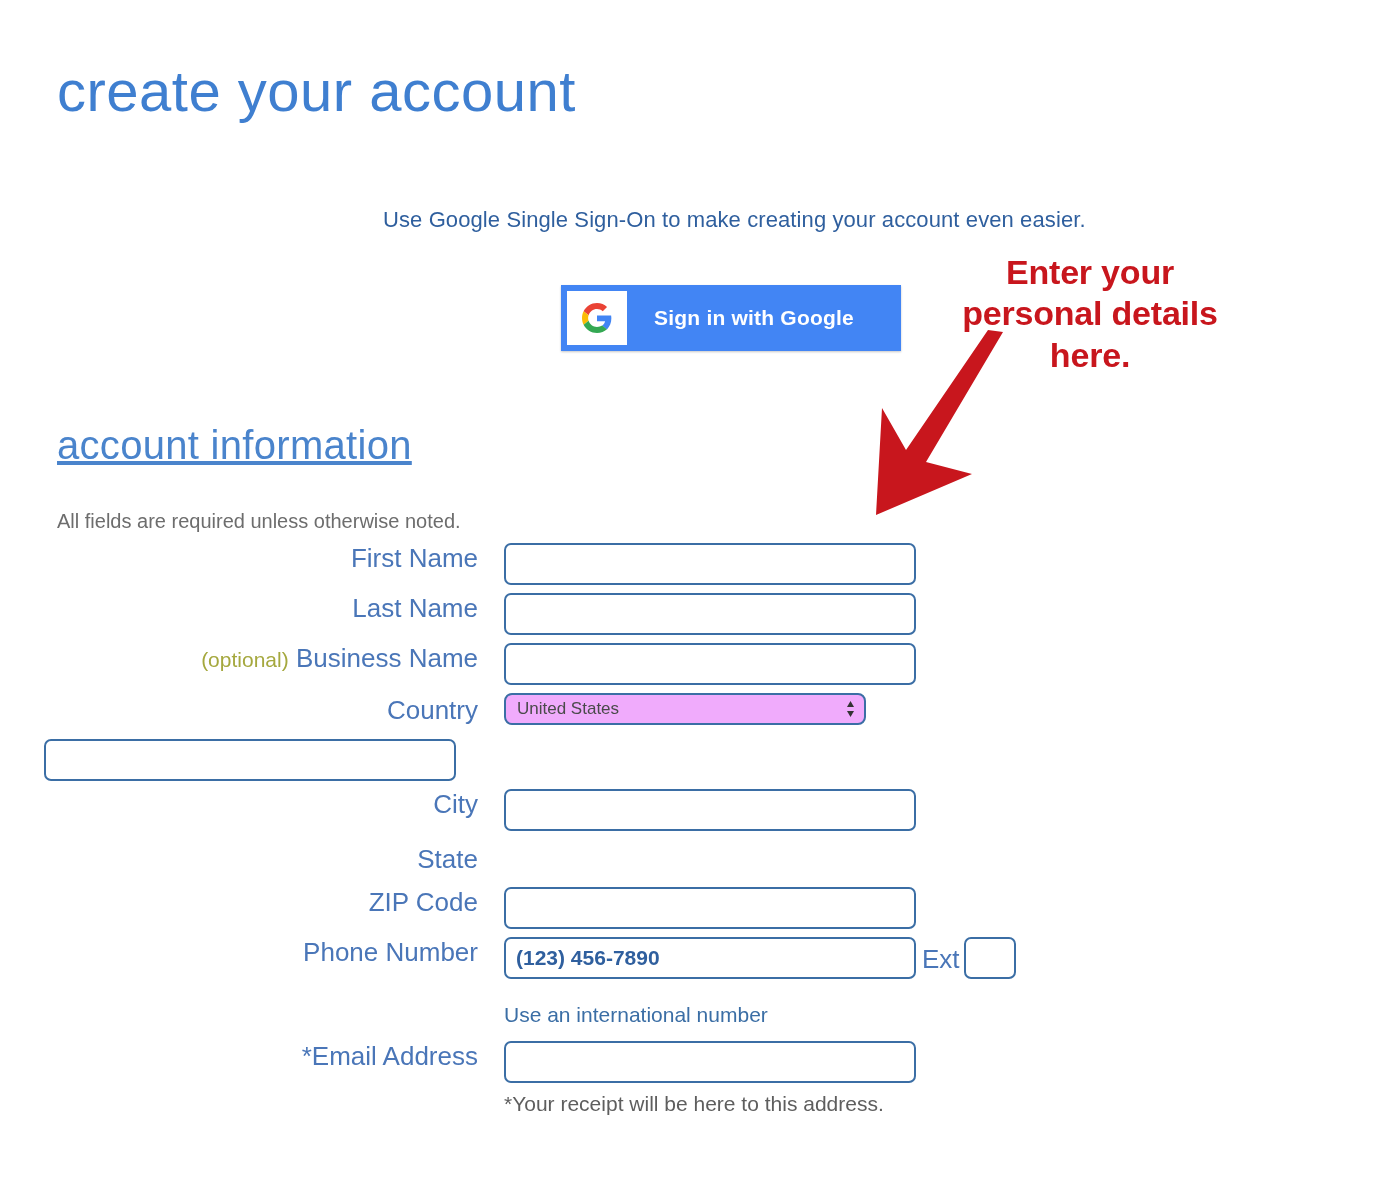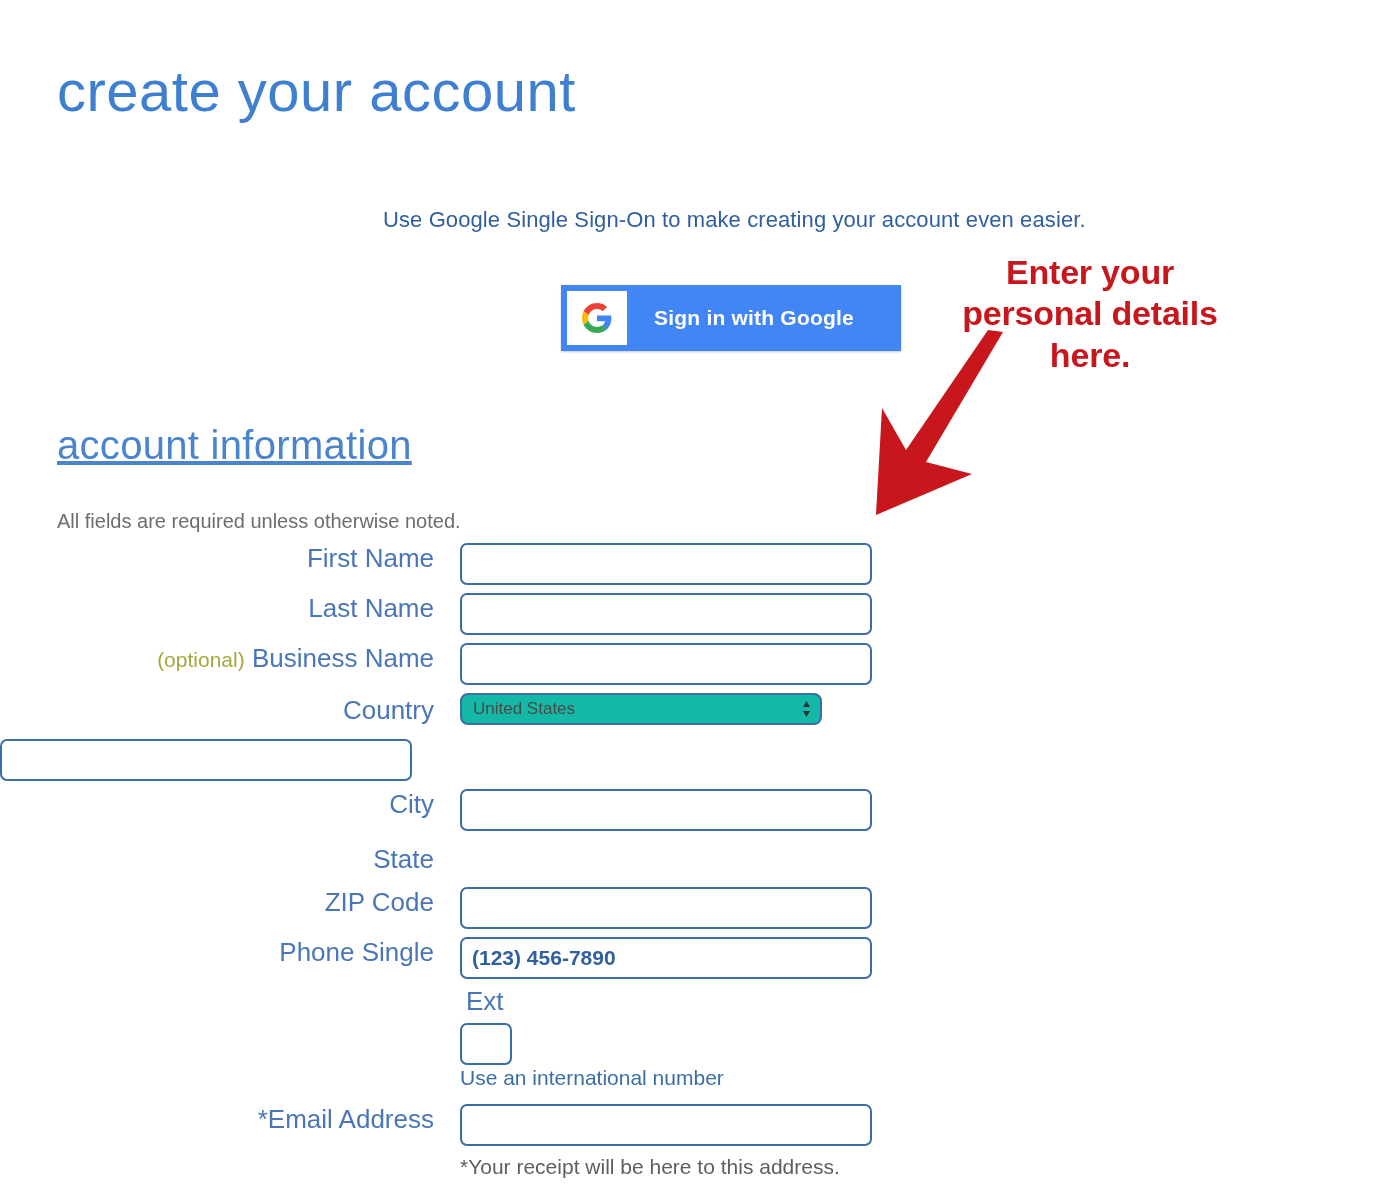--- a/index.html
+++ b/index.html
@@ -125,20 +125,21 @@
   .form {
     position: absolute;
     left: 0;
     top: 543px;
     width: 1060px;
   }
   .row {
     position: relative;
     display: flex;
     align-items: flex-start;
+    padding-left: 44px;
   }
   .lbl {
     width: 460px;
     text-align: right;
     padding-right: 26px;
     box-sizing: border-box;
     font-size: 26px;
     font-weight: 400;
     color: #4a76b8;
     white-space: nowrap;
@@ -180,21 +181,21 @@
     font-size: 19px;
   }
 
   .sel {
     position: relative;
     display: inline-block;
     height: 32px;
     box-sizing: border-box;
     border: 2px solid #3b6ea5;
     border-radius: 8px;
-    background: #14b8a6;
+    background: #f0abfc;
     cursor: pointer;
   }
   .sel .sel-val {
     position: absolute;
     left: 11px;
     top: 0;
     height: 28px;
     line-height: 28px;
     font-size: 17px;
     color: #4a4a4a;
@@ -297,29 +298,29 @@
   <div class="row" style="margin-bottom:11px;gap:22px;">
     <div class="lbl" style="line-height:34px;"><span>State</span></div>
   </div>
 
   <div class="row" style="margin-bottom:8px;">
     <div class="lbl"><span>ZIP Code</span></div>
     <div class="ctl"><input class="txt" type="text" value="" style=""></div>
   </div>
 
   <div class="row">
-    <div class="lbl"><span>Phone Single</span></div>
-    <div class="ctl" style="display:flex; align-items:flex-start;flex-direction:column;">
+    <div class="lbl"><span>Phone Number</span></div>
+    <div class="ctl" style="display:flex; align-items:flex-start;">
       <input class="txt" type="text" placeholder="(123) 456-7890" style="">
       <span class="ext-label">Ext</span>
       <input class="ext" type="text" value="" style="">
     </div>
   </div>
 
-  <div class="row" style="margin-top:1px; margin-bottom:14px;">
+  <div class="row" style="margin-top:22px; margin-bottom:14px;">
     <div class="lbl"></div>
     <div class="ctl"><span class="helper-link">Use an international number</span></div>
   </div>
 
   <div class="row">
     <div class="lbl"><span>*Email Address</span></div>
     <div class="ctl"><input class="txt" type="text" value="" style=""></div>
   </div>
 
   <div class="row" style="margin-top:9px;">

